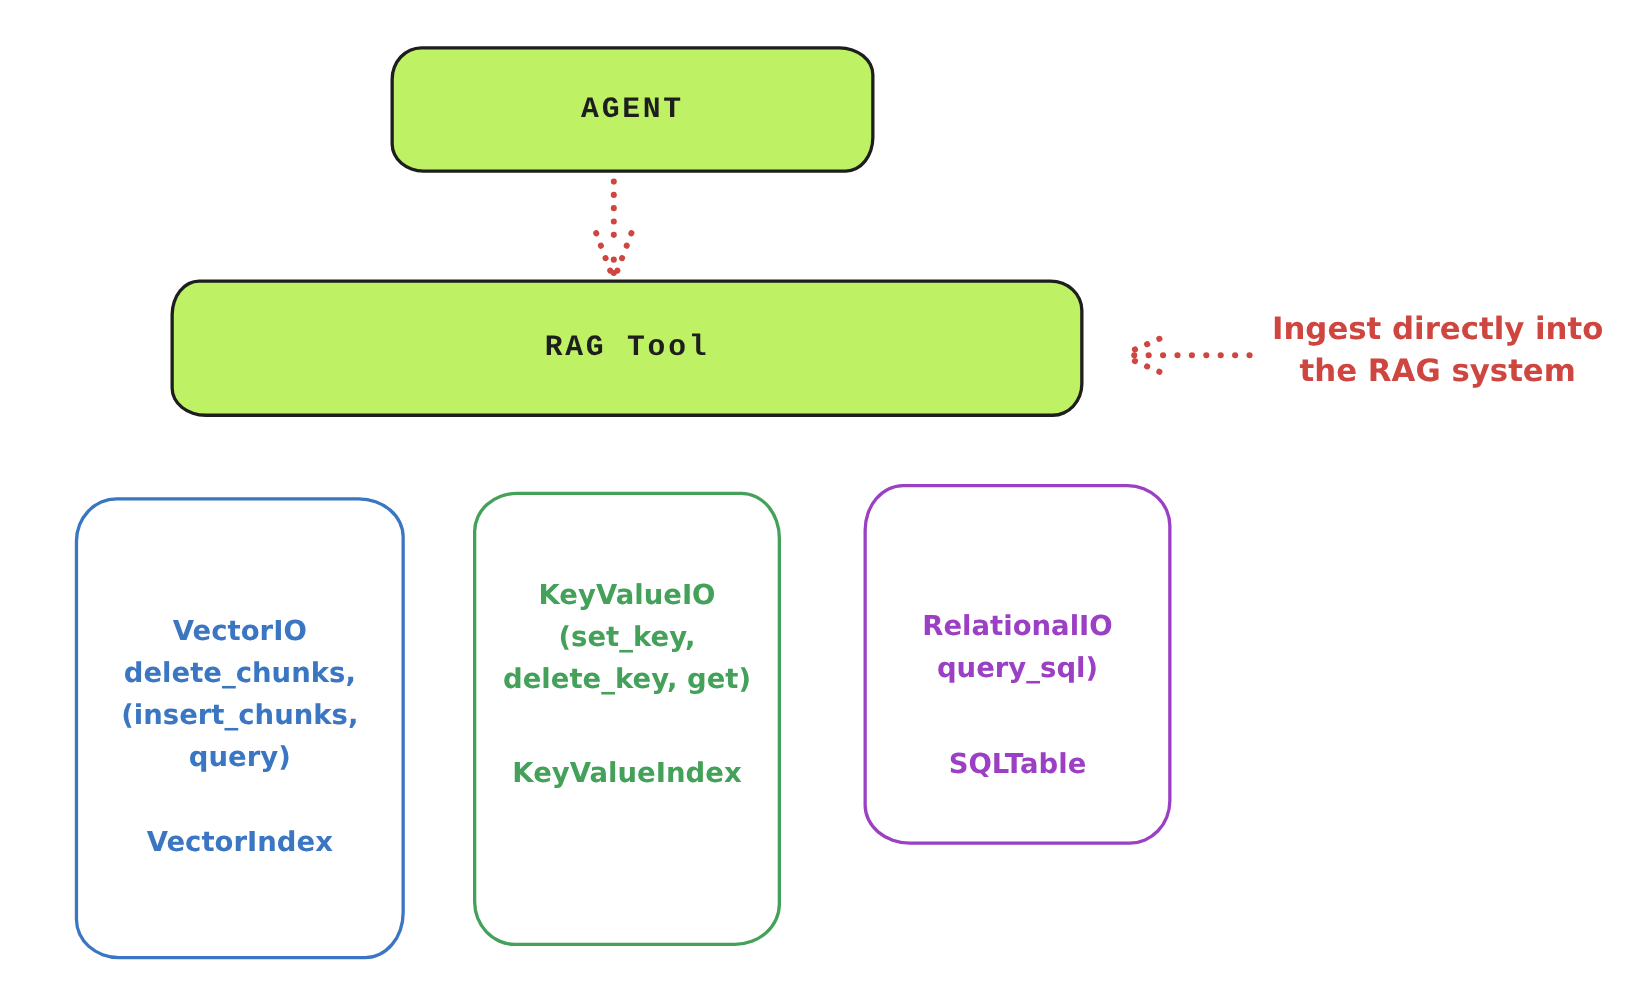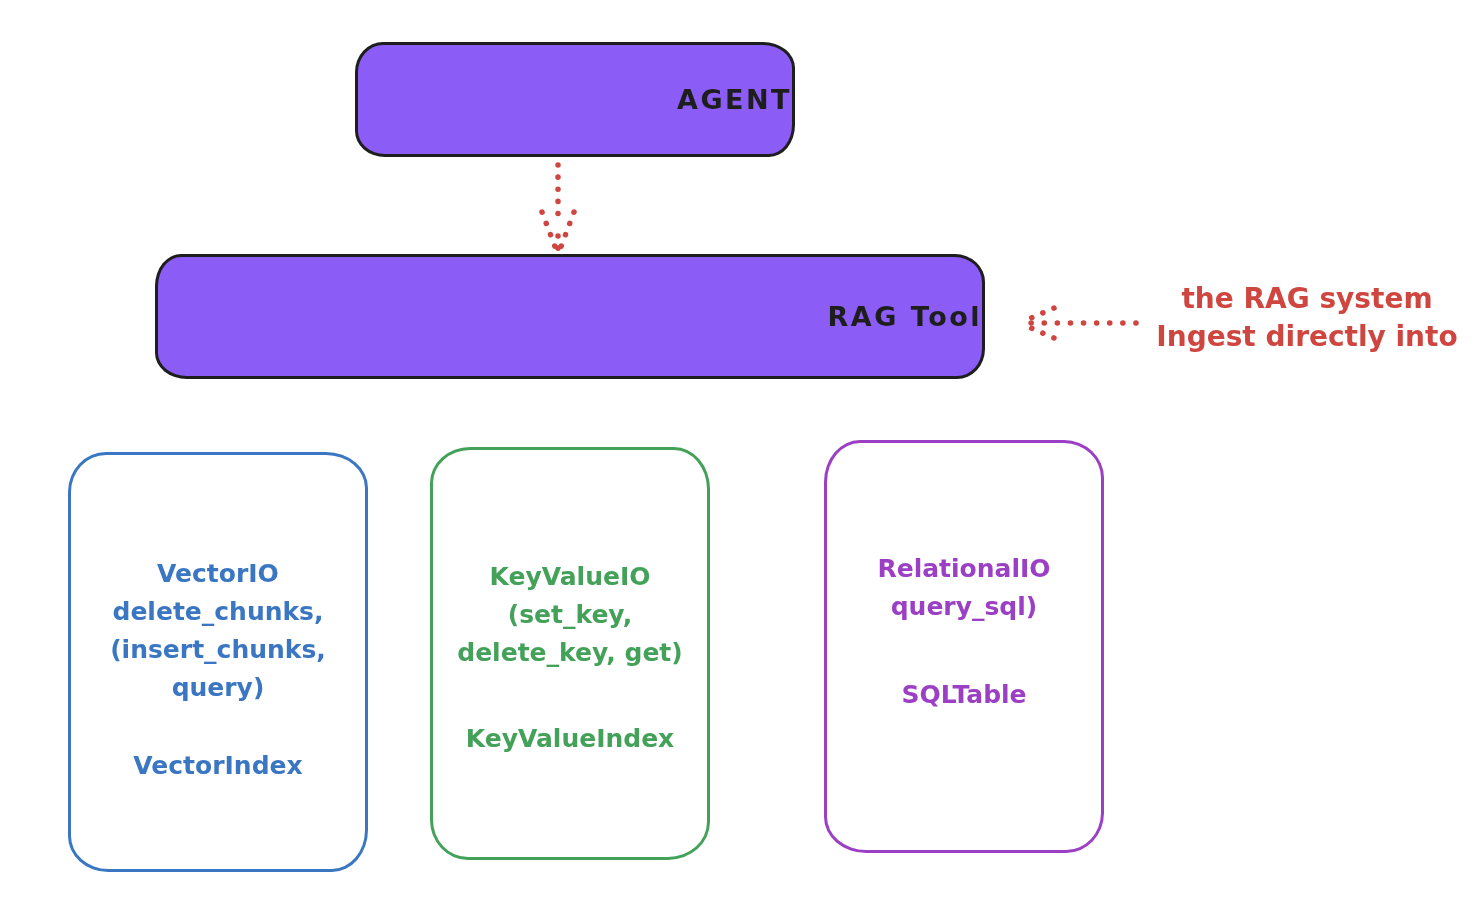--- a/index.html
+++ b/index.html
@@ -11,22 +11,23 @@
     width: 1484px;
     height: 910px;
     background: #ffffff;
     overflow: hidden;
   }
 
   .node {
     position: absolute;
     display: flex;
     align-items: center;
-    justify-content: flex-end;
-    background: #8b5cf6;
+    justify-content: center;
+    background: #bef264;
+    font-family: Liberation Mono, monospace;
   }
 
   
   .agent-box {
     left: 355px; top: 42px; width: 440px; height: 115px;
     border: 3.5px solid #1e1e1e;
     border-radius: 28px 32px 26px 30px / 30px 26px 32px 26px;
   }
   .rag-box {
     left: 155px; top: 254px; width: 830px; height: 125px;
@@ -56,24 +57,24 @@
   .card-vector {
     left: 68px; top: 452px; width: 300px; height: 420px;
     border: 3px solid #3a76c2; color: #3a76c2;
     border-radius: 38px 42px 36px 40px / 40px 36px 42px 36px;
     padding-top: 100px;
   }
   .card-keyvalue {
     left: 430px; top: 447px; width: 280px; height: 413px;
     border: 3px solid #44a159; color: #44a159;
     border-radius: 40px 36px 42px 38px / 36px 42px 38px 40px;
-    padding-top: 108px;
+    padding-top: 72px;
   }
   .card-relational {
-    left: 824px; top: 440px; width: 280px; height: 413px;
+    left: 785px; top: 440px; width: 280px; height: 328px;
     border: 3px solid #9b3fc4; color: #9b3fc4;
     border-radius: 36px 40px 38px 42px / 42px 38px 40px 36px;
     padding-top: 107px;
   }
   .index-label-vector    { margin-top: 40px; }
   .index-label-keyvalue  { margin-top: 48px; }
   .index-label-relational{ margin-top: 50px; }
 
   
   .annotation-text {
@@ -114,22 +115,22 @@
     <span class="black-label">RAG Tool</span>
   </div>
 
   <svg class="arrow-svg" style="left:1014px; top:300px;" width="128" height="46" viewBox="0 0 128 46">
     <line x1="122" y1="23" x2="16" y2="23" stroke-dasharray="0.1 13"></line>
     <line x1="40" y1="8" x2="8" y2="22" stroke-dasharray="0.1 12"></line>
     <line x1="40" y1="38" x2="8" y2="24" stroke-dasharray="0.1 12"></line>
   </svg>
 
   <div class="annotation-text">
+    <div>Ingest directly into</div>
     <div>the RAG system</div>
-    <div>Ingest directly into</div>
   </div>
 
   <div class="card card-vector">
     <div>VectorIO</div>
     <div>delete_chunks,</div>
     <div>(insert_chunks,</div>
     <div>query)</div>
     <div class="index-label-vector">VectorIndex</div>
   </div>
 

